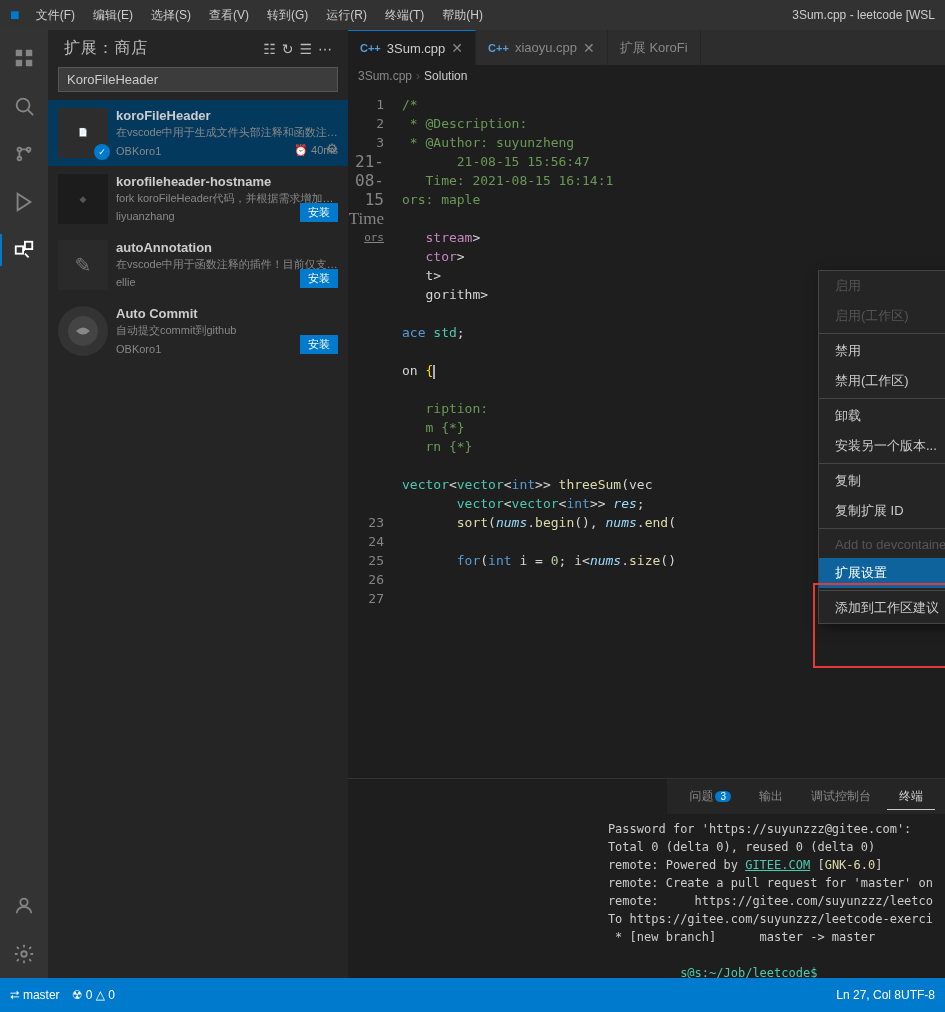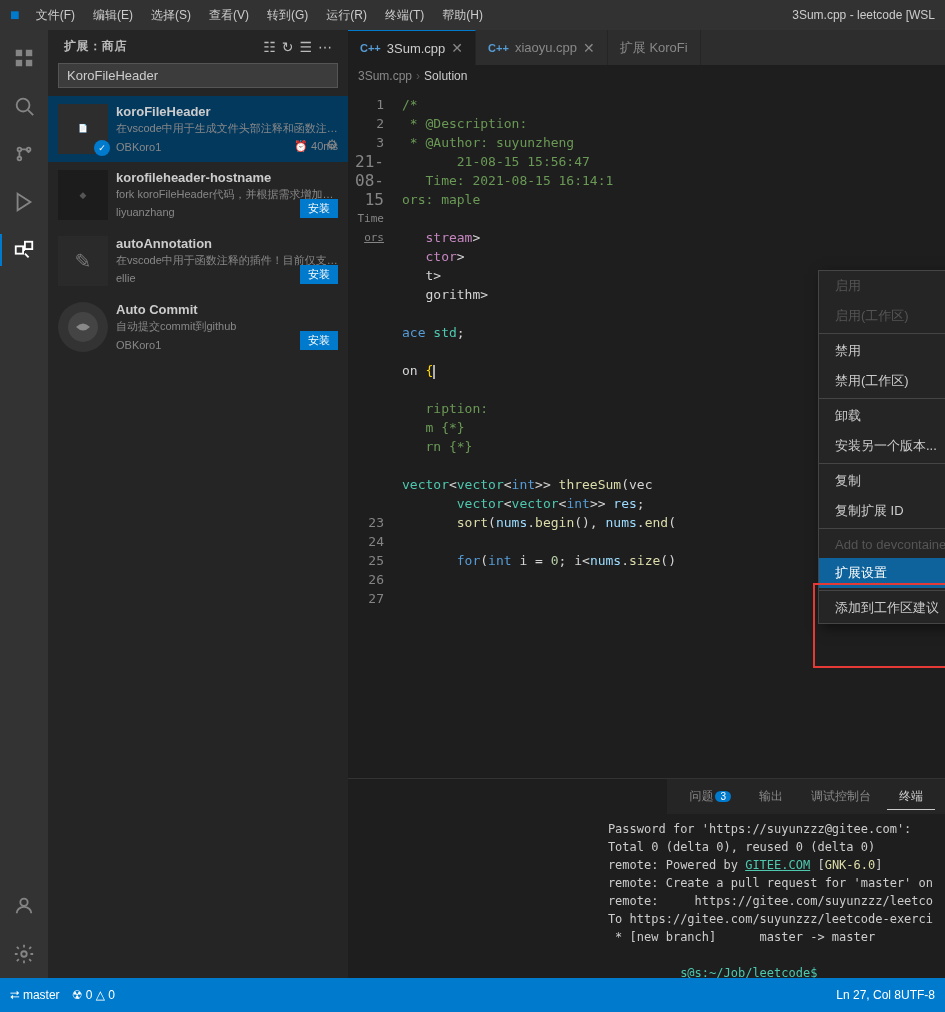--- a/index.html
+++ b/index.html
@@ -94,23 +94,23 @@
       flex-shrink: 0;
       overflow: hidden;
     }
     .sidebar-header {
       display: flex;
       align-items: center;
       padding: 8px 16px;
       justify-content: space-between;
     }
     .sidebar-title {
-      font-size: 12px;
+      font-size: 16px;
       color: #bbbbbb;
-      font-weight: bold;
+      font-weight: normal;
       letter-spacing: 0.05em;
     }
     .sidebar-actions {
       display: flex;
       gap: 6px;
       align-items: center;
     }
     .sidebar-action-icon {
       color: #bbbbbb;
       cursor: pointer;
@@ -328,21 +328,21 @@
     }
     .code-line { white-space: pre; }
     .c-comment { color: #6a9955; }
     .c-keyword { color: #569cd6; }
     .c-type { color: #4ec9b0; }
     .c-number { color: #b5cea8; }
     .c-func { color: #dcdcaa; }
     .c-plain { color: #d4d4d4; }
     .c-include { color: #c586c0; }
     .c-namespace { color: #4ec9b0; }
-    .c-var { color: #9cdcfe; }
+    .c-var { color: #9cdcfe; font-style: italic; }
     .c-cursor {
       display: inline-block;
       width: 2px;
       background: #aeafad;
       height: 14px;
       vertical-align: middle;
     }
 
     
     .bottom-panel {
@@ -640,21 +640,21 @@
       <span class="breadcrumb-item">Solution</span>
     </div>
 
     <div class="code-editor">
       <div class="code-content">
         <div class="line-numbers">
           <div>1</div>
             <div>2</div>
             <div>3</div>
           <div style="color:#858585;font-size:16px;">21-08-15</div>
-          <div style="color:#858585;font-size:11px;">Time</div>
+          <div style="color:#858585;font-size:17px;font-family:Liberation Serif, serif;">Time</div>
           <div style="color:#858585;font-size:11px;text-decoration:underline;">ors</div>
           <div>&nbsp;</div>
           <div style="color:#858585;font-size:11px;">&nbsp;</div>
           <div style="color:#858585;font-size:11px;">&nbsp;</div>
           <div style="color:#858585;font-size:11px;">&nbsp;</div>
           <div style="color:#858585;font-size:11px;">&nbsp;</div>
           <div>&nbsp;</div>
           <div style="color:#858585;font-size:11px;">&nbsp;</div>
           <div>&nbsp;</div>
           <div style="color:#858585;font-size:11px;">&nbsp;</div>

